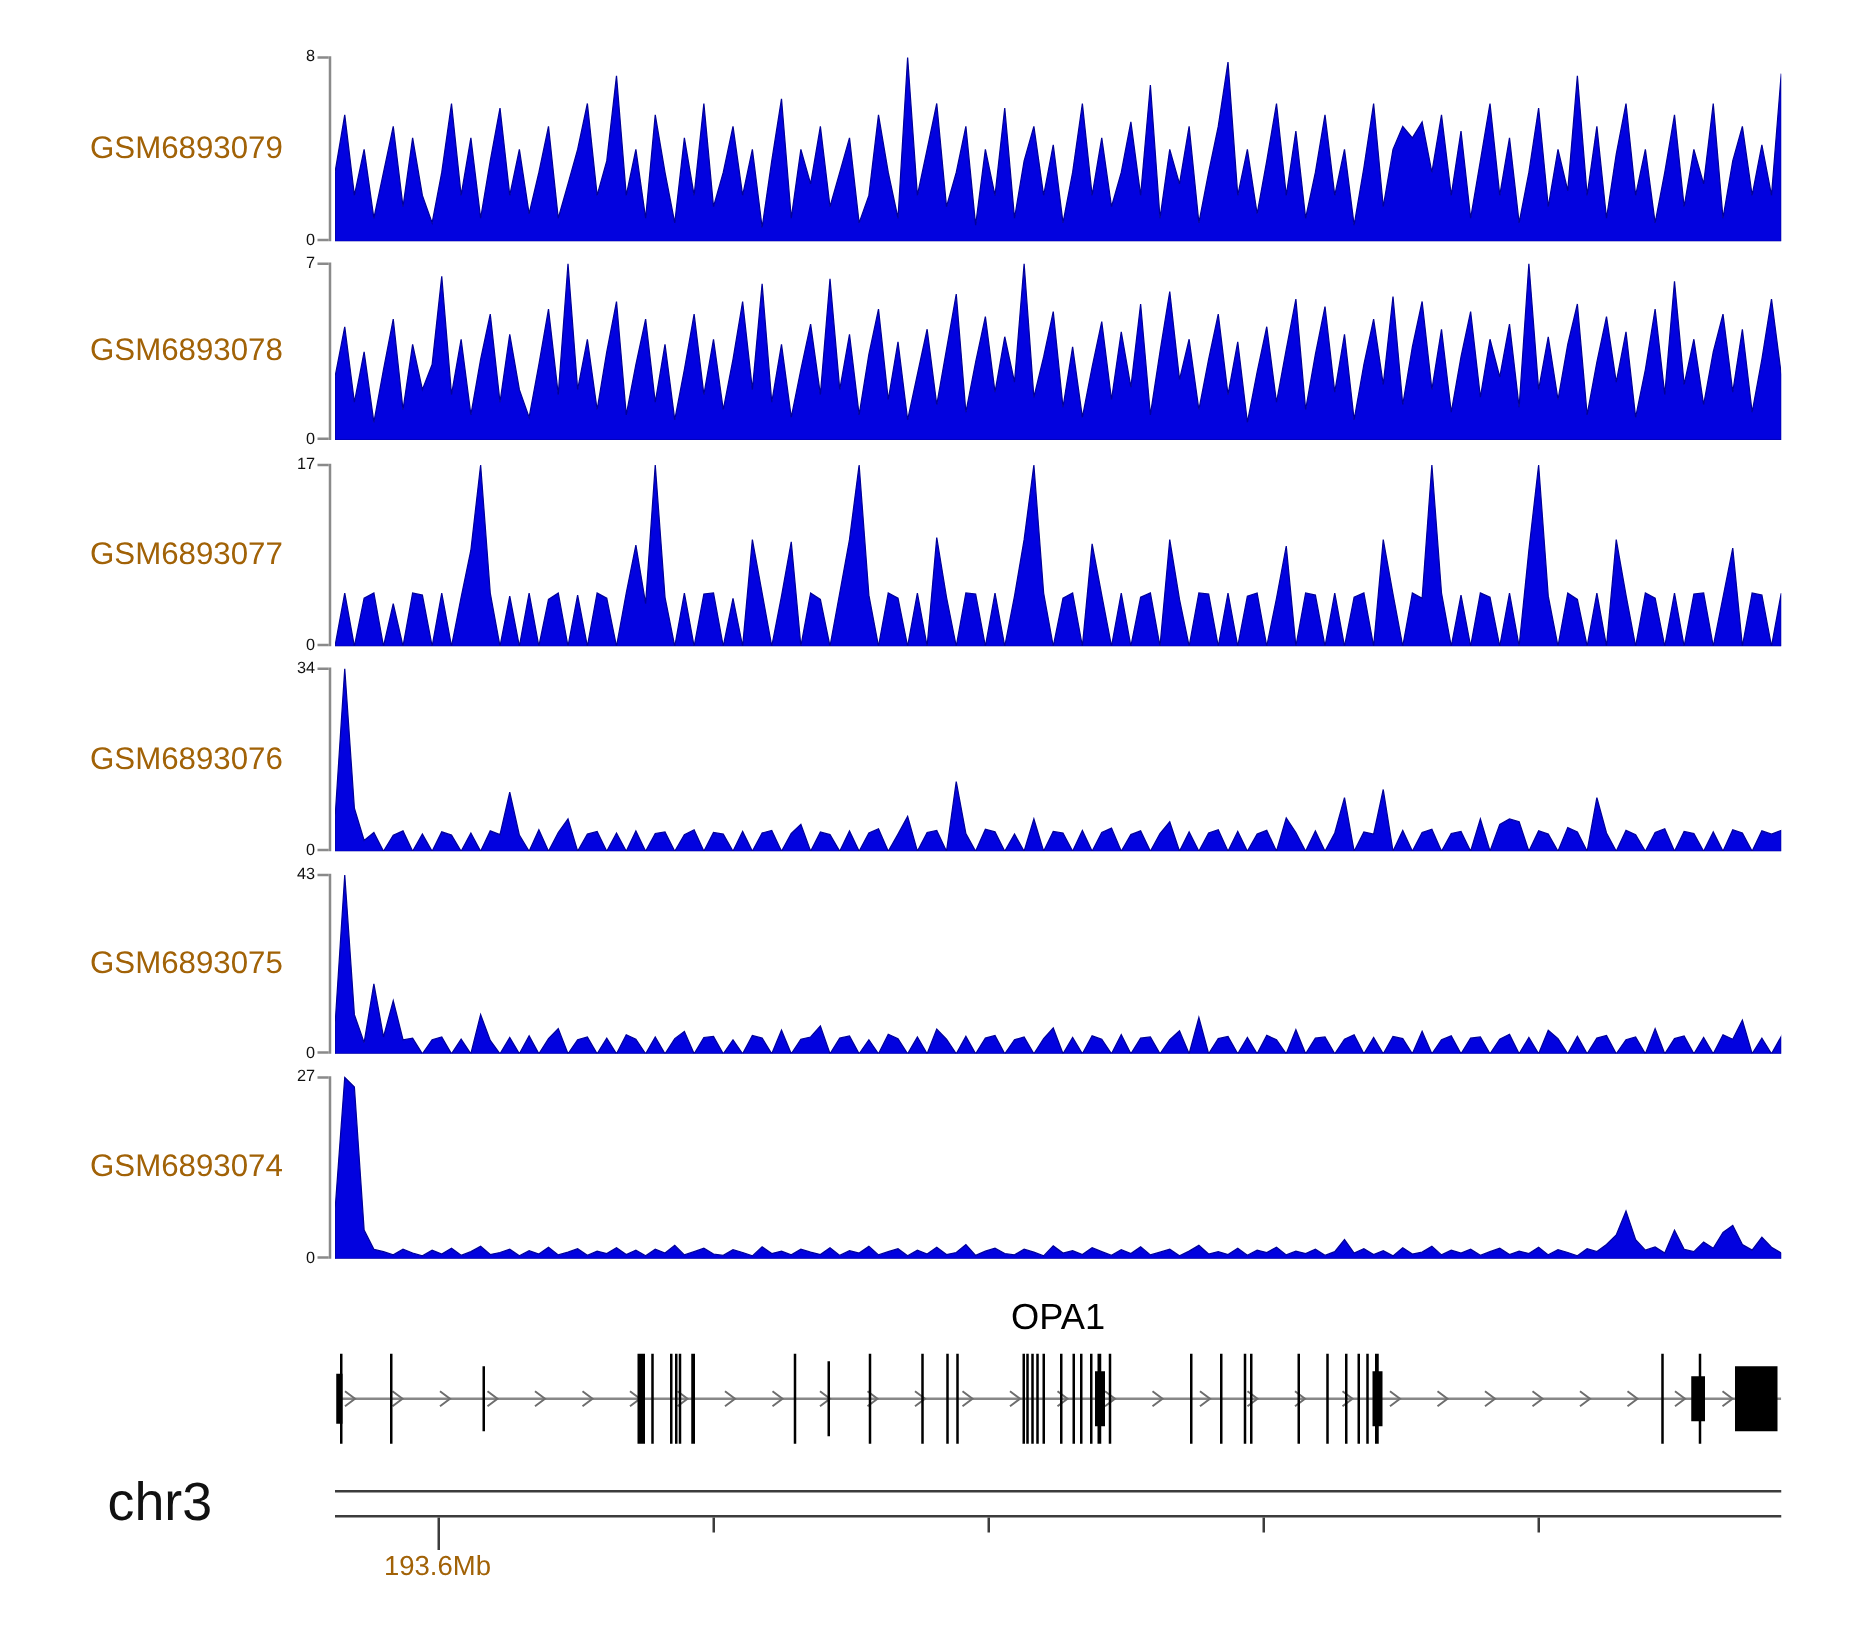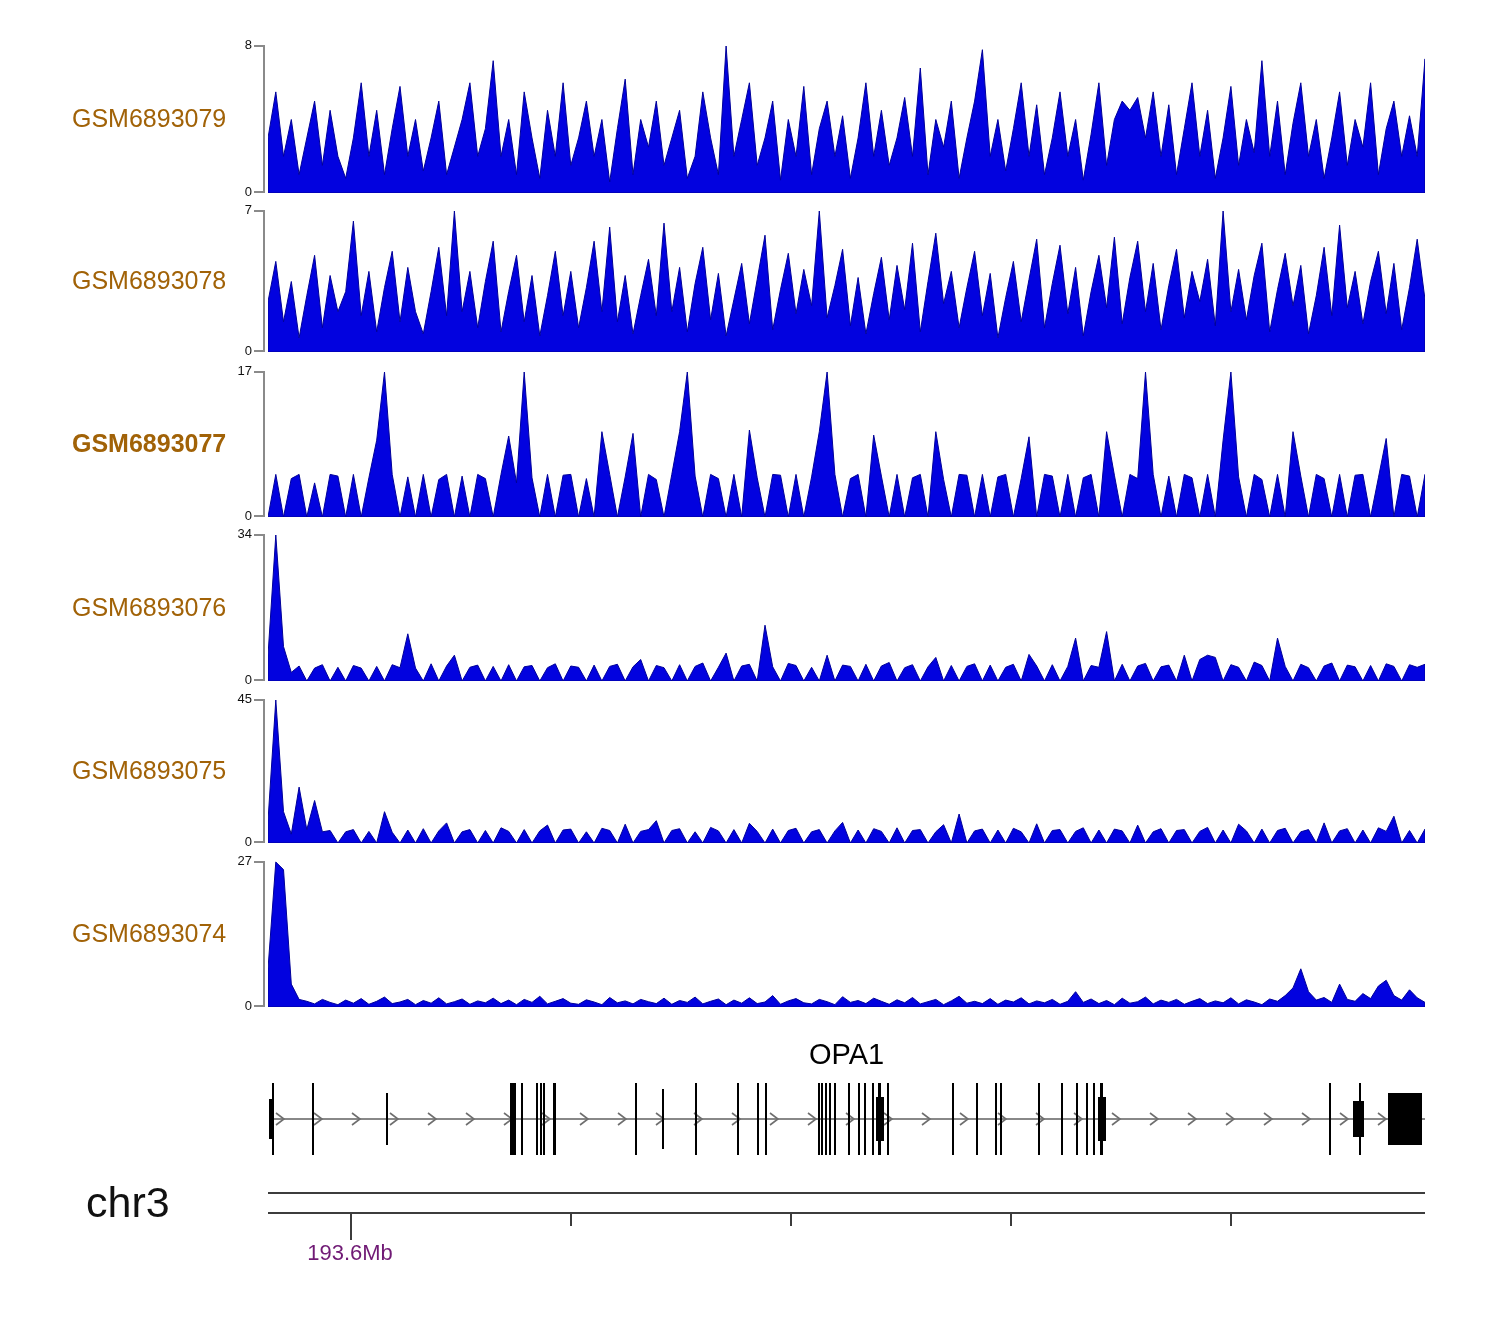--- a/index.html
+++ b/index.html
@@ -27,21 +27,21 @@
   }
   #chrom-label {
     position:absolute; left:86px; top:1178px;
     font-size:43px; color:#111;
   }
   #axis-divider { position:absolute; height:2px; background:#3c3c3c; }
   #axis-line    { position:absolute; height:2px; background:#3c3c3c; }
   .axis-tick { position:absolute; width:2px; background:#3c3c3c; }
   #axis-tick-label {
     position:absolute; width:140px; text-align:center;
-    font-size:22px; color:#701a75;
+    font-size:22px; color:#a16207;
   }
 </style>
 </head>
 <body>
 
 <div id="tracks">
     <div class="track-row" style="top: 45px; height: 148px;">
       <div class="track-label" style="top: 59px;">GSM6893079</div>
       <div class="ymax-label" style="left: 218px; top: -7px;">8</div>
       <div class="ymin-label" style="left: 218px; top: 140px;">0</div>
@@ -57,21 +57,21 @@
       <div class="ymax-label" style="left: 218px; top: -7px;">7</div>
       <div class="ymin-label" style="left: 218px; top: 134px;">0</div>
       <div class="yaxis-line" style="left: 263px; top: 0px; height: 142px;"></div>
       <div class="ytick" style="left: 254px; top: 0px;"></div>
       <div class="ytick" style="left: 254px; top: 140px;"></div>
       <svg class="signal-svg" width="1157" height="142" style="left: 268px; top: 0px;">
         <polygon points="0,142 0.0,91.6 7.8,51.4 15.5,111.8 23.3,71.5 31.1,127.9 38.8,85.6 46.6,45.3 54.4,117.8 62.1,65.5 69.9,101.7 77.7,81.6 85.4,11.1 93.2,105.7 100.9,61.4 108.7,121.9 116.5,77.5 124.2,41.3 132.0,111.8 139.8,57.4 147.5,101.7 155.3,123.9 163.1,81.6 170.8,37.3 178.6,105.7 186.4,1.0 194.1,101.7 201.9,61.4 209.7,117.8 217.4,71.5 225.2,31.2 233.0,121.9 240.7,81.6 248.5,45.3 256.2,111.8 264.0,65.5 271.8,125.9 279.5,85.6 287.3,41.3 295.1,105.7 302.8,61.4 310.6,117.8 318.4,77.5 326.1,31.2 333.9,101.7 341.7,17.1 349.4,111.8 357.2,65.5 365.0,123.9 372.7,85.6 380.5,49.3 388.3,105.7 396.0,13.1 403.8,101.7 411.6,57.4 419.3,121.9 427.1,73.5 434.8,37.3 442.6,109.8 450.4,63.4 458.1,125.9 465.9,89.6 473.7,53.4 481.4,113.8 489.2,69.5 497.0,25.2 504.7,119.8 512.5,79.6 520.3,43.3 528.0,103.7 535.8,59.4 543.6,95.7 551.3,1.0 559.1,107.8 566.9,75.5 574.6,39.3 582.4,115.8 590.1,67.5 597.9,123.9 605.7,83.6 613.4,47.3 621.2,109.8 629.0,55.4 636.7,99.7 644.5,33.2 652.3,121.9 660.0,71.5 667.8,23.2 675.6,93.7 683.3,61.4 691.1,117.8 698.9,77.5 706.6,41.3 714.4,105.7 722.2,63.4 729.9,127.9 737.7,87.6 745.4,51.4 753.2,111.8 761.0,69.5 768.7,29.2 776.5,117.8 784.3,73.5 792.0,35.2 799.8,103.7 807.6,57.4 815.3,125.9 823.1,81.6 830.9,45.3 838.6,97.7 846.4,27.2 854.2,113.8 861.9,67.5 869.7,31.2 877.5,101.7 885.2,53.4 893.0,119.8 900.8,75.5 908.5,39.3 916.3,107.8 924.0,61.4 931.8,91.6 939.6,49.3 947.3,115.8 955.1,1.0 962.9,101.7 970.6,59.4 978.4,109.8 986.2,65.5 993.9,33.2 1001.7,121.9 1009.5,79.6 1017.2,43.3 1025.0,95.7 1032.8,55.4 1040.5,123.9 1048.3,85.6 1056.1,37.3 1063.8,105.7 1071.6,15.1 1079.3,97.7 1087.1,61.4 1094.9,113.8 1102.6,71.5 1110.4,41.3 1118.2,103.7 1125.9,53.4 1133.7,119.8 1141.5,77.5 1149.2,29.2 1157.0,89.6 1157,142" fill="#0202DF" stroke="#000099" stroke-width="1"></polygon>
       </svg>
     </div>
     <div class="track-row" style="top: 371px; height: 146px;">
-      <div class="track-label" style="top: 58px; font-weight: bold;">GSM6893077</div>
+      <div class="track-label" style="top: 58px;">GSM6893077</div>
       <div class="ymax-label" style="left: 218px; top: -7px;">17</div>
       <div class="ymin-label" style="left: 218px; top: 138px;">0</div>
       <div class="yaxis-line" style="left: 263px; top: 0px; height: 146px;"></div>
       <div class="ytick" style="left: 254px; top: 0px;"></div>
       <div class="ytick" style="left: 254px; top: 144px;"></div>
       <svg class="signal-svg" width="1157" height="146" style="left: 268px; top: 0px;">
         <polygon points="0,146 0.0,146.0 7.8,103.4 15.5,146.0 23.3,107.6 31.1,103.4 38.8,146.0 46.6,111.9 54.4,146.0 62.1,103.4 69.9,105.1 77.7,146.0 85.4,103.4 93.2,146.0 100.9,106.8 108.7,69.2 116.5,1.0 124.2,103.4 132.0,146.0 139.8,105.9 147.5,146.0 155.3,103.4 163.1,146.0 170.8,108.5 178.6,103.4 186.4,146.0 194.1,105.1 201.9,146.0 209.7,103.4 217.4,107.6 225.2,146.0 233.0,103.4 240.7,65.0 248.5,111.9 256.2,1.0 264.0,106.8 271.8,146.0 279.5,103.4 287.3,146.0 295.1,104.2 302.8,103.4 310.6,146.0 318.4,107.6 326.1,146.0 333.9,60.7 341.7,103.4 349.4,146.0 357.2,105.9 365.0,62.4 372.7,146.0 380.5,103.4 388.3,108.5 396.0,146.0 403.8,103.4 411.6,60.7 419.3,1.0 427.1,105.1 434.8,146.0 442.6,103.4 450.4,107.6 458.1,146.0 465.9,103.4 473.7,146.0 481.4,59.0 489.2,106.8 497.0,146.0 504.7,103.4 512.5,104.2 520.3,146.0 528.0,103.4 535.8,146.0 543.6,105.9 551.3,60.7 559.1,1.0 566.9,103.4 574.6,146.0 582.4,107.6 590.1,103.4 597.9,146.0 605.7,64.1 613.4,105.1 621.2,146.0 629.0,103.4 636.7,146.0 644.5,106.8 652.3,103.4 660.0,146.0 667.8,60.7 675.6,108.5 683.3,146.0 691.1,103.4 698.9,104.2 706.6,146.0 714.4,103.4 722.2,146.0 729.9,105.9 737.7,103.4 745.4,146.0 753.2,107.6 761.0,65.8 768.7,146.0 776.5,103.4 784.3,105.1 792.0,146.0 799.8,103.4 807.6,146.0 815.3,106.8 823.1,103.4 830.9,146.0 838.6,60.7 846.4,104.2 854.2,146.0 861.9,103.4 869.7,107.6 877.5,1.0 885.2,103.4 893.0,146.0 900.8,105.1 908.5,146.0 916.3,103.4 924.0,106.8 931.8,146.0 939.6,103.4 947.3,146.0 955.1,69.2 962.9,1.0 970.6,105.9 978.4,146.0 986.2,103.4 993.9,108.5 1001.7,146.0 1009.5,103.4 1017.2,146.0 1025.0,60.7 1032.8,105.1 1040.5,146.0 1048.3,103.4 1056.1,107.6 1063.8,146.0 1071.6,103.4 1079.3,146.0 1087.1,104.2 1094.9,103.4 1102.6,146.0 1110.4,106.8 1118.2,67.5 1125.9,146.0 1133.7,103.4 1141.5,105.1 1149.2,146.0 1157.0,103.4 1157,146" fill="#0202DF" stroke="#000099" stroke-width="1"></polygon>
       </svg>
     </div>
     <div class="track-row" style="top: 534px; height: 147px;">
@@ -80,21 +80,21 @@
       <div class="ymin-label" style="left: 218px; top: 139px;">0</div>
       <div class="yaxis-line" style="left: 263px; top: 0px; height: 147px;"></div>
       <div class="ytick" style="left: 254px; top: 0px;"></div>
       <div class="ytick" style="left: 254px; top: 145px;"></div>
       <svg class="signal-svg" width="1157" height="147" style="left: 268px; top: 0px;">
         <polygon points="0,147 0.0,121.2 7.8,1.0 15.5,112.6 23.3,138.4 31.1,132.0 38.8,147.0 46.6,134.1 54.4,130.7 62.1,147.0 69.9,133.3 77.7,147.0 85.4,131.5 93.2,134.1 100.9,147.0 108.7,132.4 116.5,147.0 124.2,130.7 132.0,133.7 139.8,99.8 147.5,134.1 155.3,147.0 163.1,129.8 170.8,147.0 178.6,132.0 186.4,121.2 194.1,147.0 201.9,133.3 209.7,131.1 217.4,147.0 225.2,132.4 233.0,147.0 240.7,130.7 248.5,147.0 256.2,132.8 264.0,131.5 271.8,147.0 279.5,133.7 287.3,129.8 295.1,147.0 302.8,132.0 310.6,133.3 318.4,147.0 326.1,131.1 333.9,147.0 341.7,132.4 349.4,130.3 357.2,147.0 365.0,132.8 372.7,125.5 380.5,147.0 388.3,131.5 396.0,133.7 403.8,147.0 411.6,130.7 419.3,147.0 427.1,132.4 434.8,129.0 442.6,147.0 450.4,133.3 458.1,119.1 465.9,147.0 473.7,132.0 481.4,130.3 489.2,147.0 497.0,91.2 504.7,132.8 512.5,147.0 520.3,129.4 528.0,131.5 535.8,147.0 543.6,133.3 551.3,147.0 559.1,121.2 566.9,147.0 574.6,131.1 582.4,132.4 590.1,147.0 597.9,130.3 605.7,147.0 613.4,132.0 621.2,128.5 629.0,147.0 636.7,133.7 644.5,130.7 652.3,147.0 660.0,132.8 667.8,123.4 675.6,147.0 683.3,131.5 691.1,147.0 698.9,132.4 706.6,129.8 714.4,147.0 722.2,131.1 729.9,147.0 737.7,133.3 745.4,130.3 753.2,147.0 761.0,120.4 768.7,132.0 776.5,147.0 784.3,130.7 792.0,147.0 799.8,132.4 807.6,104.1 815.3,147.0 823.1,131.5 830.9,133.3 838.6,97.6 846.4,147.0 854.2,130.3 861.9,147.0 869.7,132.0 877.5,129.4 885.2,147.0 893.0,132.8 900.8,131.1 908.5,147.0 916.3,121.2 924.0,147.0 931.8,125.5 939.6,121.2 947.3,123.4 955.1,147.0 962.9,130.7 970.6,133.3 978.4,147.0 986.2,128.1 993.9,131.5 1001.7,147.0 1009.5,104.1 1017.2,132.4 1025.0,147.0 1032.8,130.3 1040.5,133.7 1048.3,147.0 1056.1,132.0 1063.8,129.0 1071.6,147.0 1079.3,131.1 1087.1,132.8 1094.9,147.0 1102.6,131.5 1110.4,147.0 1118.2,129.8 1125.9,132.4 1133.7,147.0 1141.5,130.7 1149.2,133.3 1157.0,130.3 1157,147" fill="#0202DF" stroke="#000099" stroke-width="1"></polygon>
       </svg>
     </div>
     <div class="track-row" style="top: 699px; height: 144px;">
       <div class="track-label" style="top: 57px;">GSM6893075</div>
-      <div class="ymax-label" style="left: 218px; top: -7px;">45</div>
+      <div class="ymax-label" style="left: 218px; top: -7px;">43</div>
       <div class="ymin-label" style="left: 218px; top: 136px;">0</div>
       <div class="yaxis-line" style="left: 263px; top: 0px; height: 144px;"></div>
       <div class="ytick" style="left: 254px; top: 0px;"></div>
       <div class="ytick" style="left: 254px; top: 142px;"></div>
       <svg class="signal-svg" width="1157" height="144" style="left: 268px; top: 0px;">
         <polygon points="0,144 0.0,121.7 7.8,1.0 15.5,112.7 23.3,135.1 31.1,88.1 38.8,130.6 46.6,101.5 54.4,132.8 62.1,131.5 69.9,144.0 77.7,132.8 85.4,130.6 93.2,144.0 100.9,132.4 108.7,144.0 116.5,112.7 124.2,133.3 132.0,144.0 139.8,131.0 147.5,144.0 155.3,129.7 163.1,144.0 170.8,131.9 178.6,123.9 186.4,144.0 194.1,132.8 201.9,130.6 209.7,144.0 217.4,131.5 225.2,144.0 233.0,128.8 240.7,132.4 248.5,144.0 256.2,130.6 264.0,144.0 271.8,131.9 279.5,126.1 287.3,144.0 295.1,131.0 302.8,130.1 310.6,144.0 318.4,132.8 326.1,144.0 333.9,129.3 341.7,131.5 349.4,144.0 357.2,125.2 365.0,144.0 372.7,132.4 380.5,130.6 388.3,121.7 396.0,144.0 403.8,131.5 411.6,129.7 419.3,144.0 427.1,132.8 434.8,144.0 442.6,128.4 450.4,131.9 458.1,144.0 465.9,130.6 473.7,144.0 481.4,124.3 489.2,132.4 497.0,144.0 504.7,130.1 512.5,144.0 520.3,131.5 528.0,129.3 535.8,144.0 543.6,132.8 551.3,130.6 559.1,144.0 566.9,131.9 574.6,123.4 582.4,144.0 590.1,131.0 597.9,144.0 605.7,129.7 613.4,132.4 621.2,144.0 629.0,128.8 636.7,144.0 644.5,131.5 652.3,130.6 660.0,144.0 667.8,132.8 675.6,125.7 683.3,144.0 691.1,115.0 698.9,144.0 706.6,131.9 714.4,130.1 722.2,144.0 729.9,131.0 737.7,144.0 745.4,129.3 753.2,132.8 761.0,144.0 768.7,124.8 776.5,144.0 784.3,131.5 792.0,130.6 799.8,144.0 807.6,132.4 815.3,128.8 823.1,144.0 830.9,131.0 838.6,144.0 846.4,130.1 854.2,131.9 861.9,144.0 869.7,126.1 877.5,144.0 885.2,132.8 893.0,129.7 900.8,144.0 908.5,131.5 916.3,130.6 924.0,144.0 931.8,132.4 939.6,128.4 947.3,144.0 955.1,131.0 962.9,144.0 970.6,125.2 978.4,131.9 986.2,144.0 993.9,130.1 1001.7,144.0 1009.5,131.5 1017.2,129.3 1025.0,144.0 1032.8,132.8 1040.5,130.6 1048.3,144.0 1056.1,123.9 1063.8,144.0 1071.6,131.9 1079.3,129.7 1087.1,144.0 1094.9,131.0 1102.6,144.0 1110.4,128.8 1118.2,132.4 1125.9,117.2 1133.7,144.0 1141.5,131.5 1149.2,144.0 1157.0,130.1 1157,144" fill="#0202DF" stroke="#000099" stroke-width="1"></polygon>
       </svg>
     </div>
     <div class="track-row" style="top: 861px; height: 146px;">
       <div class="track-label" style="top: 58px;">GSM6893074</div>

